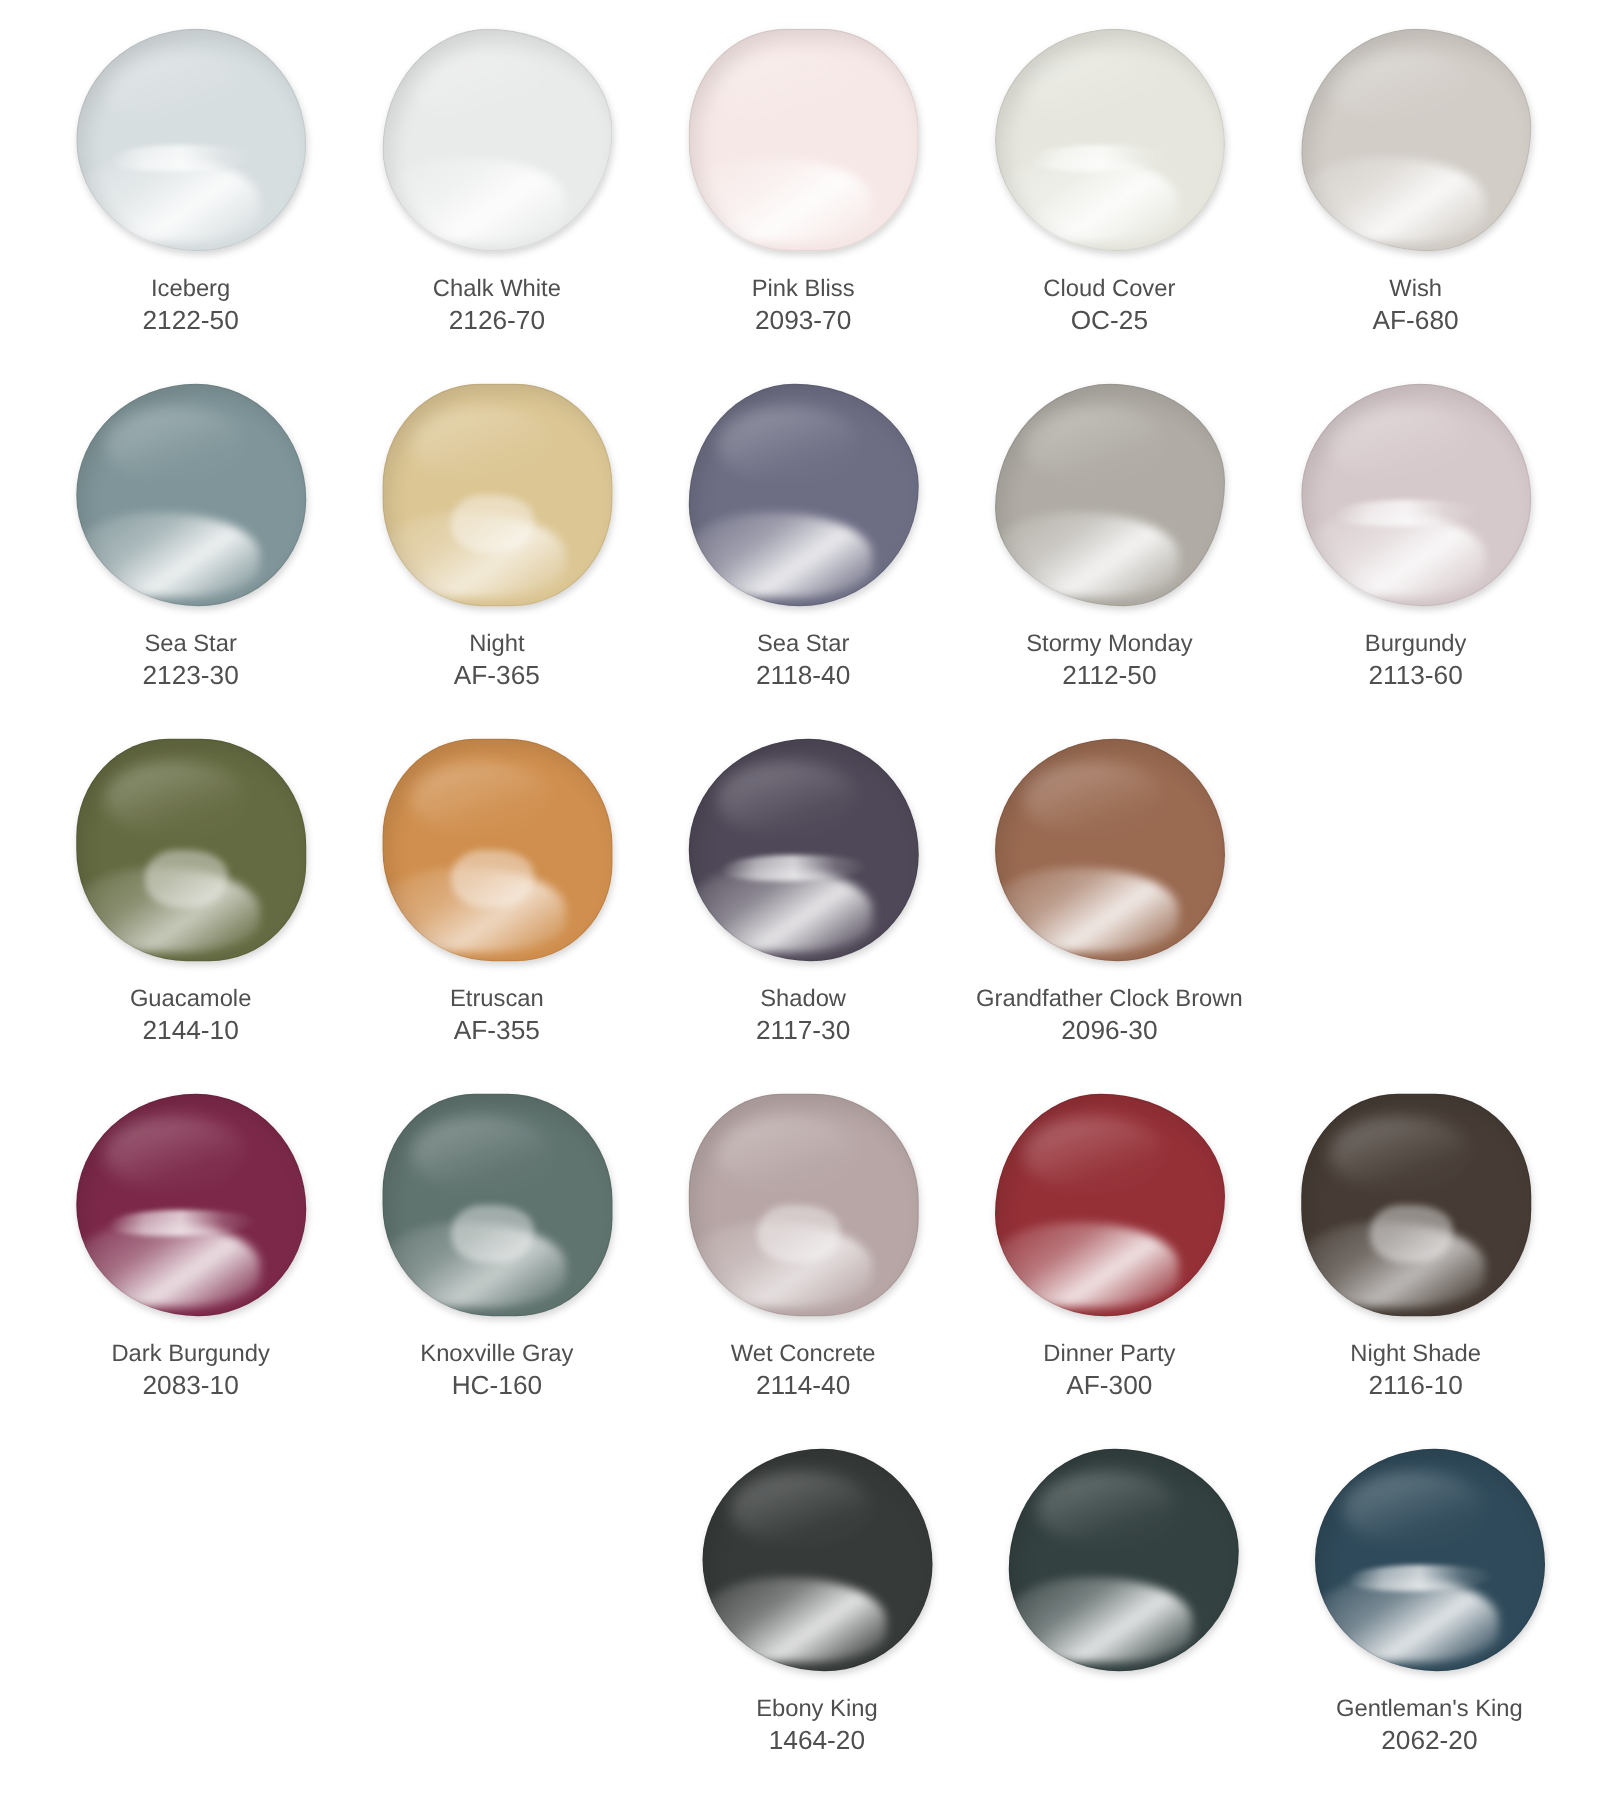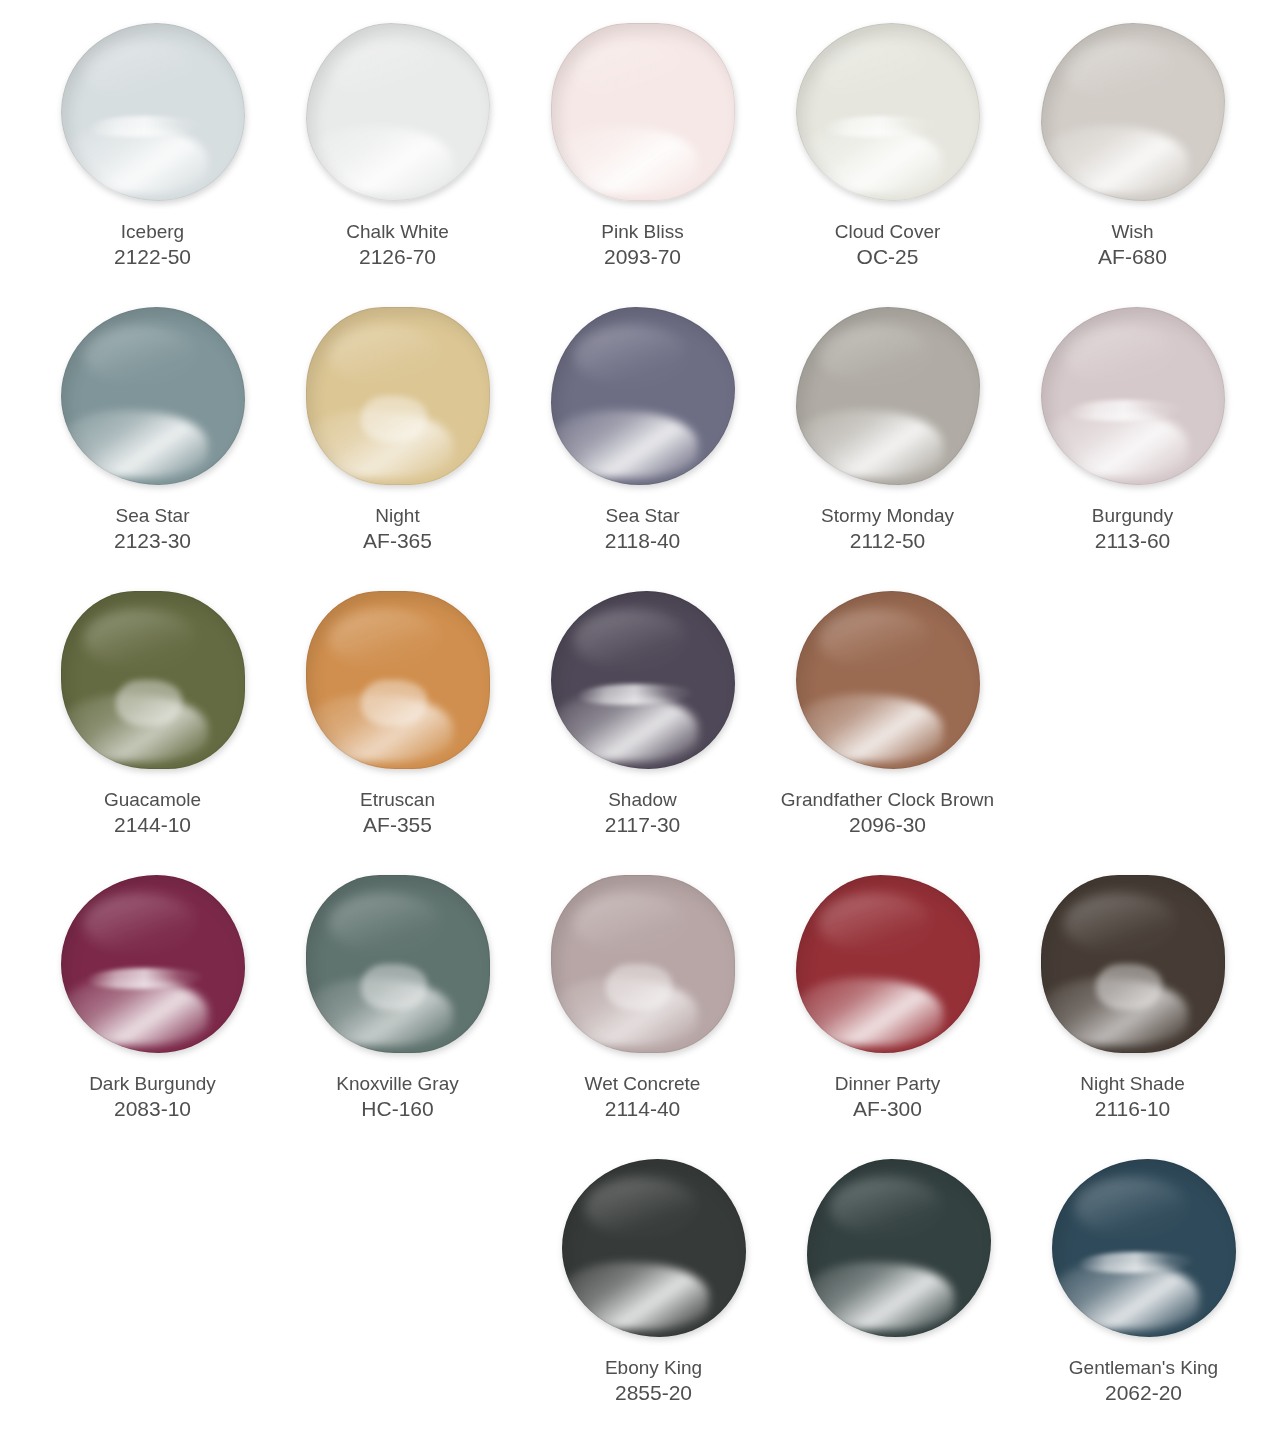--- a/index.html
+++ b/index.html
@@ -430,21 +430,21 @@
       <div class="swatch-cell">
         <div class="blob-wrap">
           <div class="blob shape-a" title="Ebony King 2132-20" style="background: rgb(54, 58, 57);">
             <div class="gloss-top"></div>
             <div class="gloss-band"></div>
             <div class="rim"></div>
           </div>
         </div>
         <div class="swatch-label">
           <div class="color-name">Ebony King</div>
-          <div class="color-code">2855-20</div>
+          <div class="color-code">1464-20</div>
         </div>
       </div>
       <div class="swatch-cell">
         <div class="blob-wrap">
           <div class="blob shape-b" title="Salamander 2050-10" style="background: rgb(51, 65, 64);">
             <div class="gloss-top"></div>
             <div class="gloss-band"></div>
             <div class="rim"></div>
           </div>
         </div>

